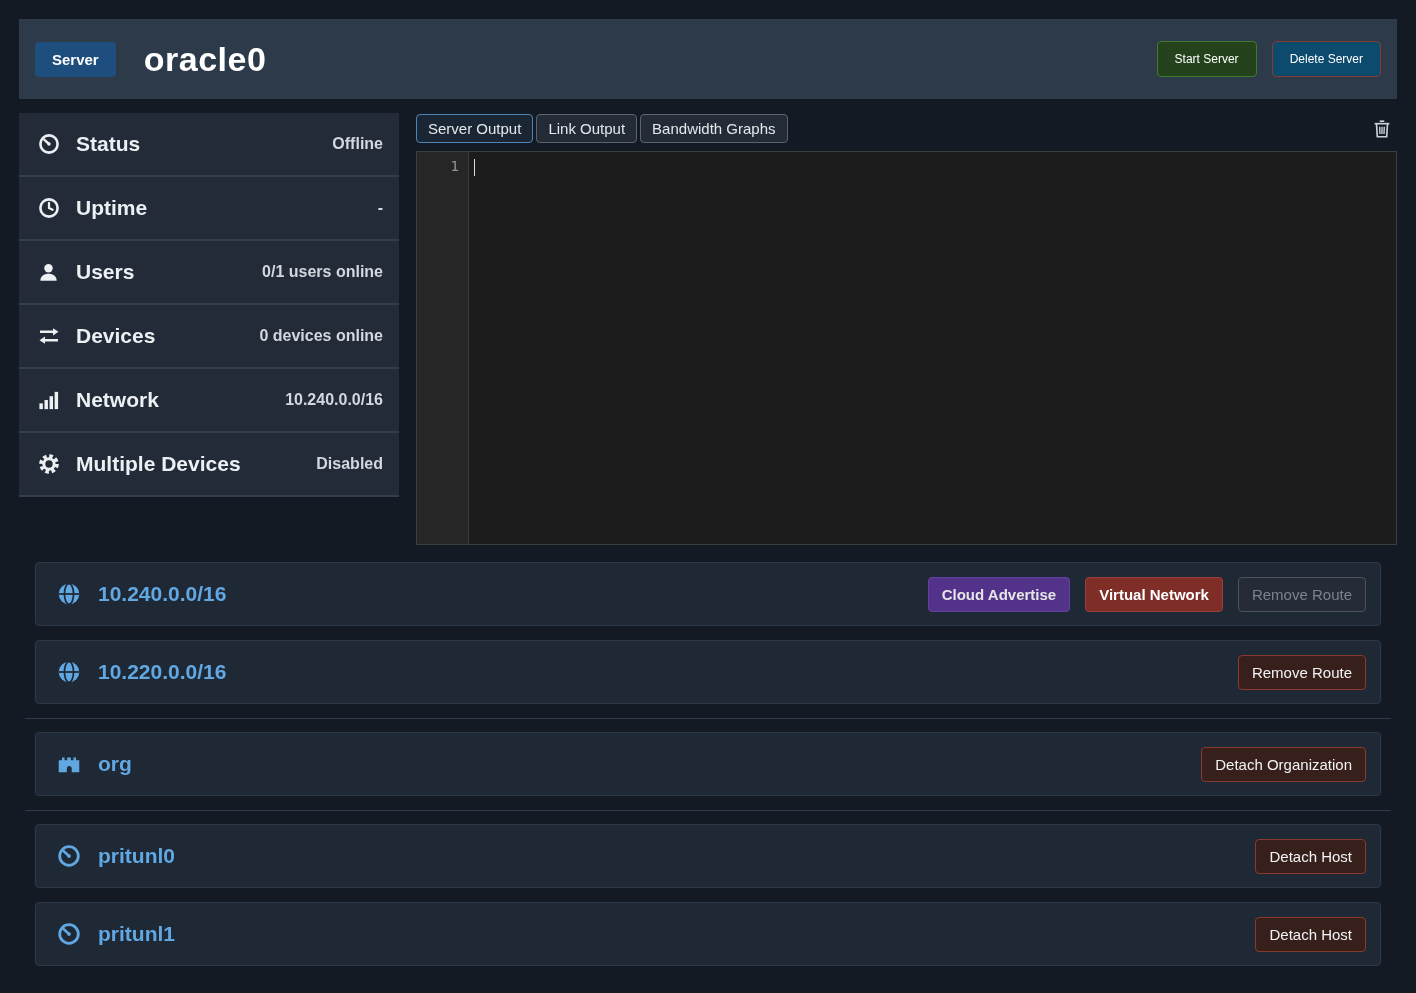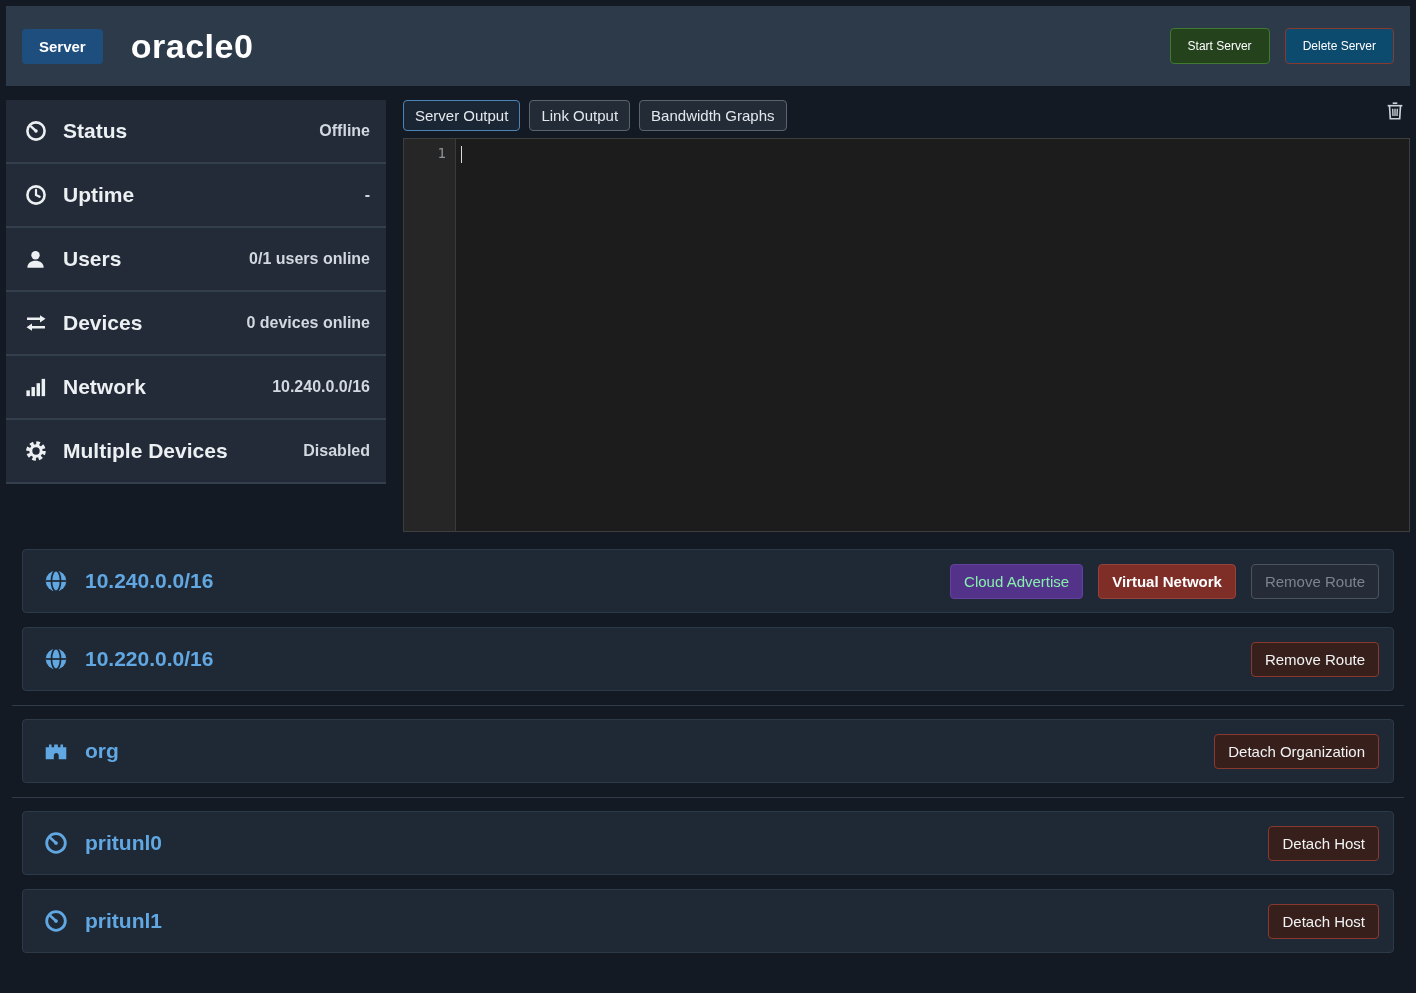--- a/index.html
+++ b/index.html
@@ -6,21 +6,21 @@
   body {
     margin: 0;
     background: #0e141b;
     font-family: "Liberation Sans", "DejaVu Sans", sans-serif;
     -webkit-font-smoothing: antialiased;
   }
   .page {
     width: 1416px;
     height: 993px;
     background: #141a23;
-    padding: 6px;
+    padding: 19px;
     overflow: hidden;
   }
 
   
   .topbar {
     height: 80px;
     background: #2d3a4a;
     display: flex;
     align-items: center;
     padding: 0 16px;
@@ -61,21 +61,21 @@
     align-items: center;
     padding: 0 16px 0 18px;
     background: #222b37;
     border-bottom: 2px solid #343f4d;
   }
   .side-icon { width: 32px; color: #edf0f3; display: flex; align-items: center; }
   .side-label { margin-left: 7px; font-size: 21px; font-weight: bold; color: #edf0f3; }
   .side-value { margin-left: auto; font-size: 16px; font-weight: bold; color: #d2d8e0; text-align: right; }
 
   .main { flex: 1; margin-left: 17px; }
-  .tabs-row { display: flex; gap: 9px; height: 31px; }
+  .tabs-row { display: flex; align-items: center; gap: 3px; height: 31px; }
   .tab {
     font-family: inherit;
     font-size: 15px;
     padding: 5px 11px;
     border-radius: 4px;
     background: #232b36;
     border: 1px solid #5a636e;
     color: #e4e8ec;
     cursor: pointer;
   }
@@ -118,21 +118,21 @@
   .row-icon { width: 34px; color: #61a7e2; display: flex; align-items: center; }
   .row-link { margin-left: 8px; font-size: 21px; font-weight: bold; color: #61a7e2; cursor: pointer; text-decoration: none; }
   .row-actions { margin-left: auto; display: flex; gap: 15px; }
   .pill {
     font-family: inherit;
     font-size: 15px;
     padding: 8px 13px;
     border-radius: 4px;
     cursor: pointer;
   }
-  .pill-purple   { background: #53338a; border: 1px solid #64419f; color: #86efac; font-weight: normal; text-align: center; }
+  .pill-purple   { background: #53338a; border: 1px solid #64419f; color: #e5e5e5; font-weight: bold; text-align: center; }
   .pill-maroon   { background: #7e2d27; border: 1px solid #94423a; color: #fff; font-weight: bold; }
   .pill-disabled { background: #252c37; border: 1px solid #4d535b; color: #7d848d; cursor: default; }
   .pill-danger   { background: #37201b; border: 1px solid #8a392e; color: #f2f3f5; }
 
   .divider { border: none; border-top: 1px solid #303c4c; margin: 8px 6px 13px; }
 
   .ic { display: block; }
 </style>
 </head>
 <body>

